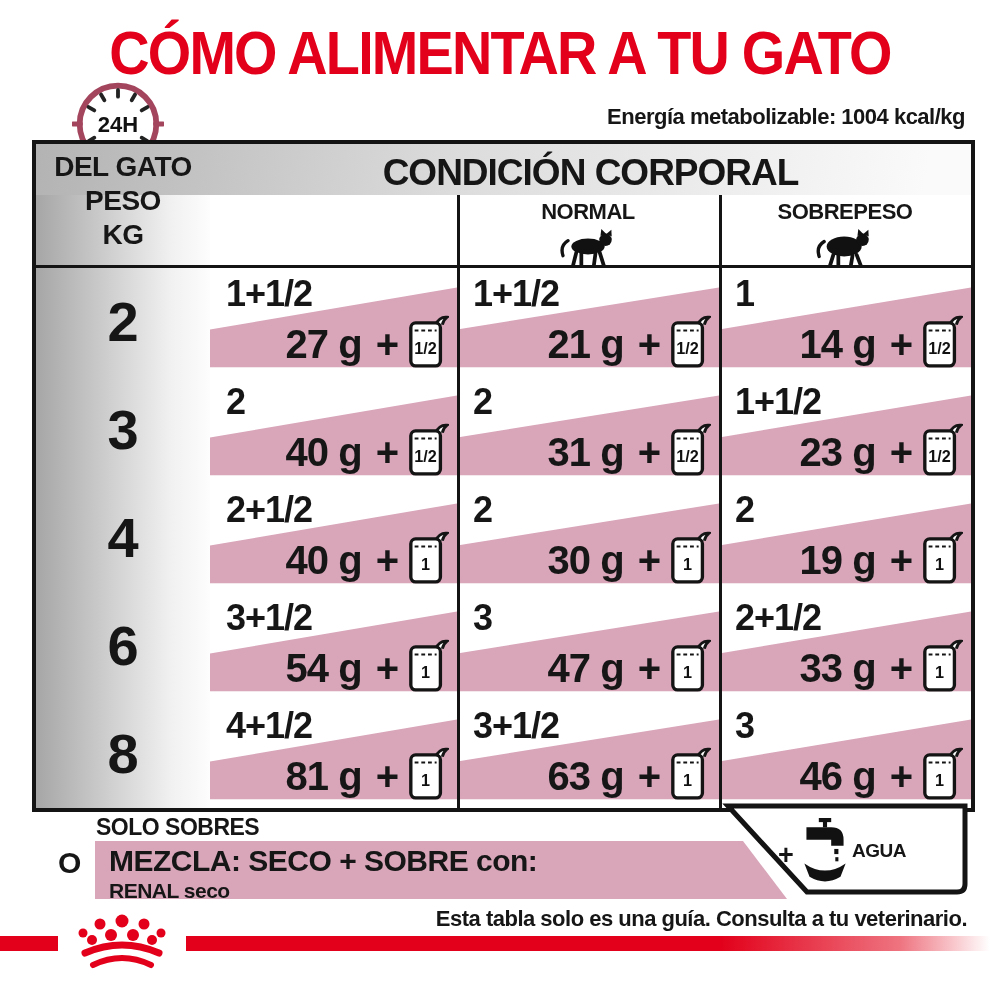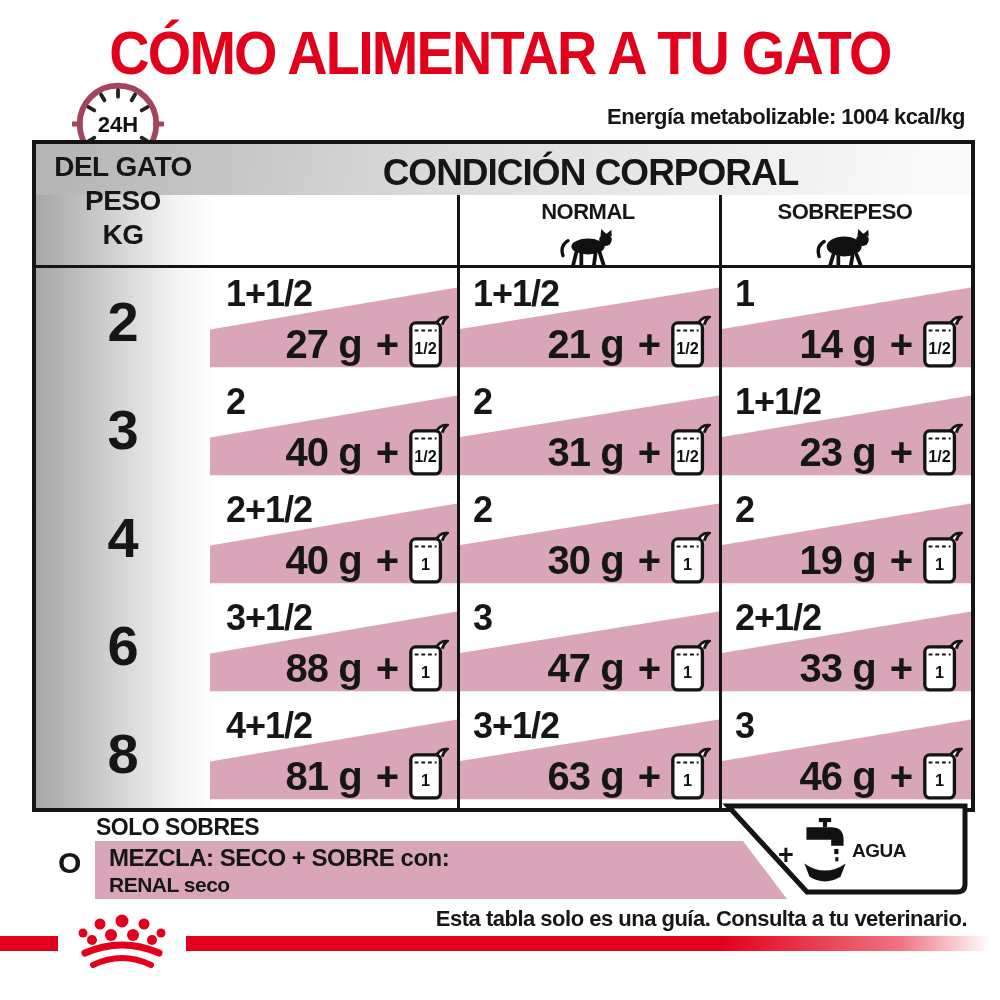--- a/index.html
+++ b/index.html
@@ -50,21 +50,21 @@
   .bag  { fill:#fff; stroke:#141414; stroke-width:3.5; }
   .flap { fill:#fff; stroke:#141414; stroke-width:3; }
   .dash { stroke:#141414; stroke-width:2; stroke-dasharray:4 3; }
   .ptxt { font-weight:bold; font-size:17px; fill:#111; font-family:"Liberation Sans",sans-serif; }
 
   
   .solo { position:absolute; left:96px; top:814px; font-size:23px; font-weight:bold; letter-spacing:-0.5px; z-index:3;}
   .orlbl { position:absolute; left:58px; top:846px; font-size:30px; font-weight:bold; z-index:3; }
   .mezcla-band { position:absolute; left:95px; top:841px; width:692px; height:58px; background:#d8a5b9;
            clip-path:polygon(0 0, 648px 0, 100% 100%, 0 100%); padding:3px 0 0 14px; z-index:3; }
-  .mezcla1 { font-size:24px; font-weight:bold; letter-spacing:-0.5px; }
+  .mezcla1 { font-size:30px; font-weight:bold; letter-spacing:-0.5px; }
   .mezcla2 { font-size:21px; font-weight:bold; letter-spacing:-0.5px; margin-top:1px; }
   .agua-tab { position:absolute; left:720px; top:800px; width:252px; height:100px; z-index:4; }
   .agua-plus { position:absolute; left:778px; top:840px; font-size:27px; font-weight:bold; z-index:5; }
   .tap { position:absolute; left:800px; top:818px; width:50px; height:66px; z-index:5; }
   .agua-lbl { position:absolute; left:852px; top:840px; font-size:19px; font-weight:bold; letter-spacing:-0.5px; z-index:5; }
   .note { position:absolute; right:33px; top:906px; font-size:22px; font-weight:bold; letter-spacing:-0.5px; }
 
   .footer-bar { position:absolute; left:0; top:936px; width:1000px; height:15px;
            background:linear-gradient(90deg,#e2001a 0%,#e2001a 72%,#ee7480 90%,rgba(238,170,175,0) 99%); }
   .logo-gap { position:absolute; left:58px; top:932px; width:128px; height:23px; background:#fff; }
@@ -286,21 +286,21 @@
           </svg>
         </div>
       </div>
     </div>
 
     <div class="row" style="top:448px">
       <div class="cell c0">
         <div class="wedge"></div>
         <div class="count">3+1/2</div>
         <div class="amount">
-          <span class="grams">88 g</span>
+          <span class="grams">54 g</span>
           <span class="plus">+</span>
           <svg class="pouch" viewBox="0 0 44 58">
             <path class="flap" d="M30,11 Q34,2 42,3 Q38,6 37,11"></path>
               <rect class="bag" x="4" y="9" width="31" height="45" rx="5"></rect>
             <line class="dash" x1="8" y1="17" x2="31" y2="17"></line>
               <text class="ptxt" x="19.5" y="42" text-anchor="middle">1</text>
           </svg>
         </div>
       </div>
       <div class="cell c1">

